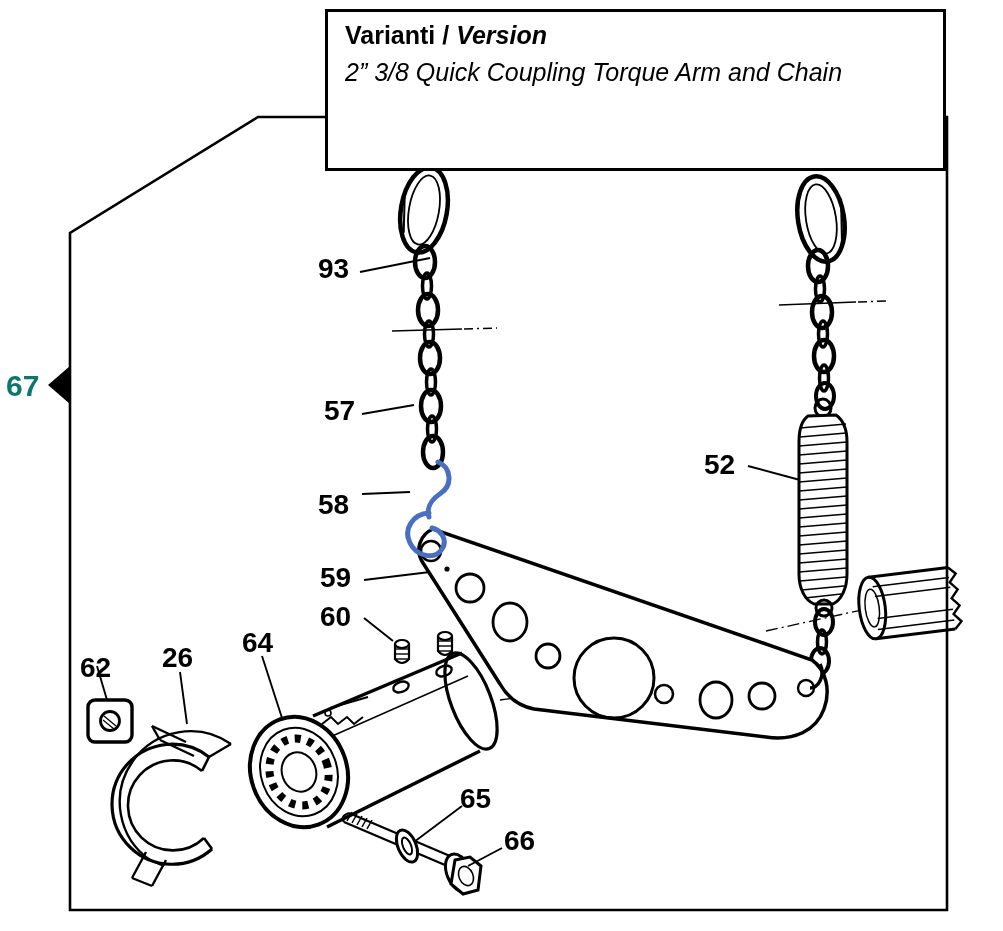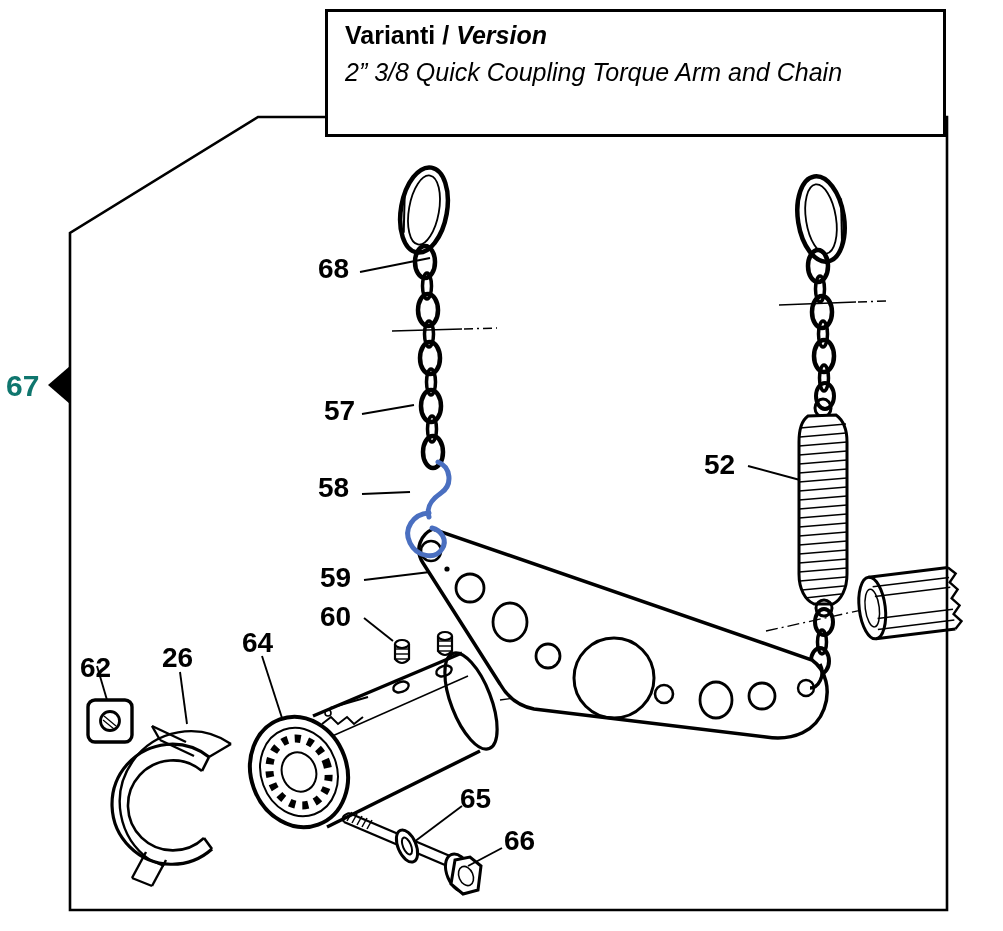--- a/index.html
+++ b/index.html
@@ -9,21 +9,21 @@
   }
   .stage svg{position:absolute;left:0;top:0;}
   .callout{
     position:absolute;font-weight:700;font-size:28px;line-height:30px;color:#000;
     user-select:none;white-space:nowrap;
   }
   .frame-label{
     position:absolute;left:6px;top:370px;font-weight:700;font-size:30px;line-height:32px;color:#0f766e;
   }
   .title-box{
-    position:absolute;left:325px;top:9px;width:621px;height:128px;
+    position:absolute;left:325px;top:9px;width:621px;height:162px;
     border:3px solid #000;background:#fff;box-sizing:border-box;
     padding:5px 10px 0 17px;
   }
   .tb-line{font-size:25px;line-height:37px;white-space:nowrap;}
   .tb-bold{font-weight:700;}
   .tb-bolditalic{font-weight:700;font-style:italic;}
   .tb-italic{font-style:italic;}
 </style>
 </head>
 <body>
@@ -235,23 +235,23 @@
       <line x1="364" y1="618" x2="393" y2="641"></line>
       <line x1="748" y1="466" x2="800" y2="480"></line>
       <line x1="97" y1="666" x2="107" y2="700"></line>
       <line x1="180" y1="672" x2="187" y2="724"></line>
       <line x1="262" y1="656" x2="282" y2="718"></line>
       <line x1="462" y1="806" x2="414" y2="842"></line>
       <line x1="502" y1="848" x2="468" y2="866"></line>
     </g>
   </svg>
 
-  <div class="callout" style="left:318px;top:254px">68</div>
+  <div class="callout" style="left:318px;top:254px">93</div>
   <div class="callout" style="left:324px;top:396px">57</div>
-  <div class="callout" style="left:318px;top:473px">58</div>
+  <div class="callout" style="left:318px;top:490px">58</div>
   <div class="callout" style="left:320px;top:563px">59</div>
   <div class="callout" style="left:320px;top:602px">60</div>
   <div class="callout" style="left:704px;top:450px">52</div>
   <div class="callout" style="left:80px;top:653px">62</div>
   <div class="callout" style="left:162px;top:643px">26</div>
   <div class="callout" style="left:242px;top:628px">64</div>
   <div class="callout" style="left:460px;top:784px">65</div>
   <div class="callout" style="left:504px;top:826px">66</div>
 
   <div class="frame-label">67</div>

